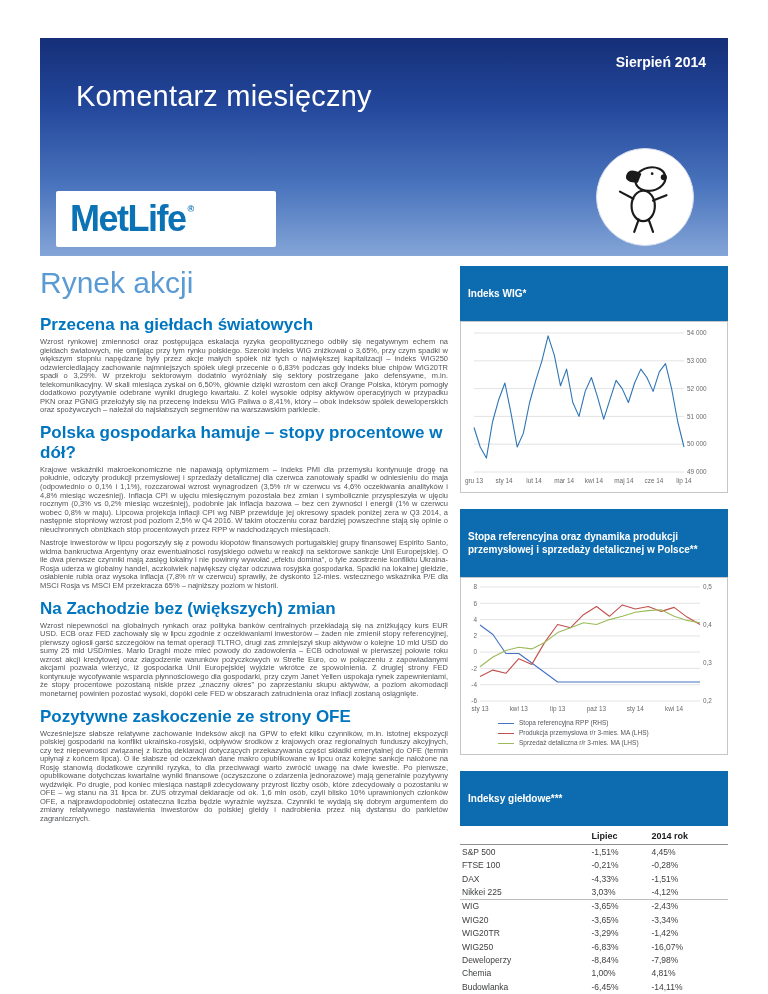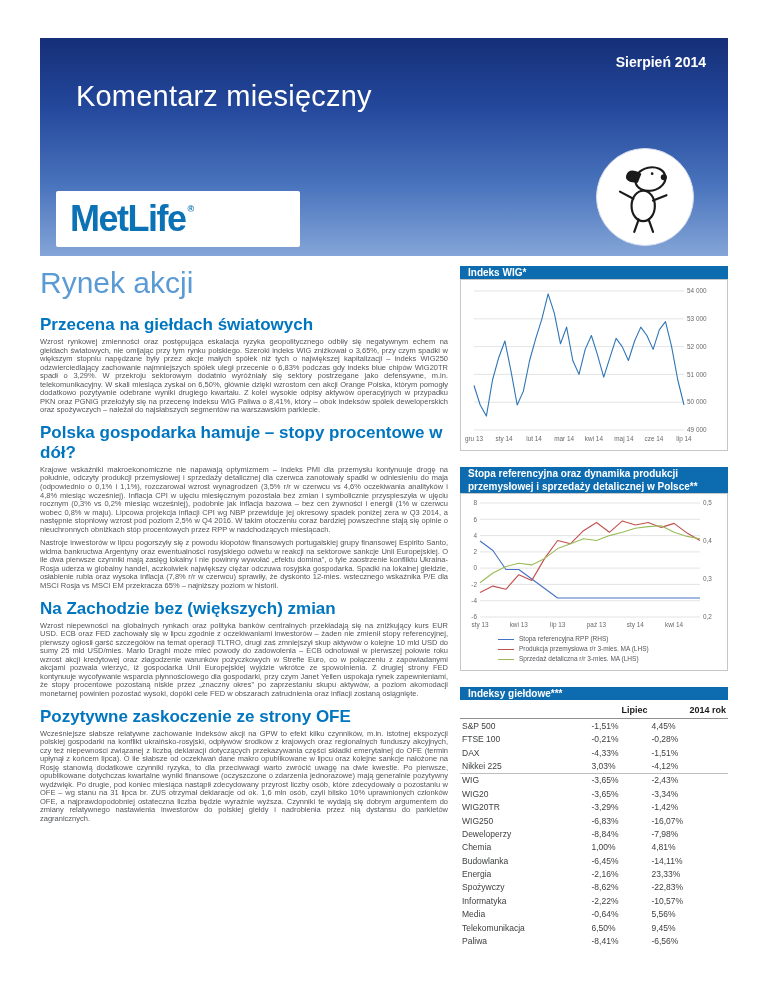--- a/index.html
+++ b/index.html
@@ -5,44 +5,44 @@
   *{margin:0;padding:0;box-sizing:border-box}
   html,body{width:768px;height:994px}
   body{font-family:"Liberation Sans",sans-serif;background:#fff;position:relative;overflow:hidden}
   .page{position:absolute;inset:0;background:#fff}
 
   
   .header{position:absolute;left:40px;top:38px;width:688px;height:218px;
     background:linear-gradient(180deg,#152f78 0%,#24489c 32%,#4a74bd 68%,#84a5d7 100%)}
   .issue-date{position:absolute;right:22px;top:16px;color:#fff;font-size:14px;font-weight:bold}
   .header-title{position:absolute;left:36px;top:42px;color:#fff;font-size:29px;font-weight:normal;letter-spacing:.2px}
-  .logo-box{position:absolute;left:16px;bottom:9px;width:244px;height:56px;background:#fff;display:flex;align-items:center;padding-left:14px;border-radius:2px}
+  .logo-box{position:absolute;left:16px;bottom:9px;width:220px;height:56px;background:#fff;display:flex;align-items:center;padding-left:14px;border-radius:2px}
   .logo-text{color:#0b72b5;font-size:36px;font-weight:bold;letter-spacing:-1.5px;line-height:1}
   .logo-reg{color:#0b72b5;font-size:9px;vertical-align:top;position:relative;top:4px;left:2px}
   .snoopy{position:absolute;right:34px;top:110px;width:98px;height:98px;background:#fff;border:1px solid #d4dcec;border-radius:50%;display:flex;align-items:center;justify-content:center}
 
   
   .left-col{position:absolute;left:40px;top:266px;width:408px}
   .page-title{font-size:30px;font-weight:normal;color:#5b9bd5;margin-bottom:15px}
   .section{margin-bottom:5px}
   .section h3{font-size:17px;font-weight:bold;color:#0076c0;margin:8px 0 3px 0}
   .section p{font-size:7.5px;line-height:1.14;color:#54565a;text-align:justify}
 
   
   .right-col{position:absolute;left:460px;top:266px;width:268px}
   .panel{margin-bottom:16px}
-  .panel-header{background:#0d6cb0;color:#fff;font-weight:bold;font-size:10px;line-height:1.3;padding:0 8px}
+  .panel-header{background:#0d6cb0;color:#fff;font-weight:bold;font-size:10px;line-height:1.3;padding:21px 8px}
   .chart-box{border:1px solid #c6c6c6;background:#fff;padding:3px}
   .legend{padding:1px 6px 3px 34px}
   .legend-row{display:flex;align-items:center;gap:5px;font-size:6.5px;color:#54565a;line-height:1.55}
   .swatch{display:inline-block;width:16px;height:0;border-top:1.6px solid #000;flex:0 0 auto}
 
   
   table{width:100%;border-collapse:collapse;font-size:8.5px;color:#3f4040;margin-top:2px}
-  thead th{font-size:9px;font-weight:bold;color:#1a1a1a;text-align:right;padding:3px 2px 3px 2px;border-bottom:1px solid #8f8f8f}
+  thead th{font-size:9px;font-weight:bold;color:#1a1a1a;text-align:left;padding:3px 2px 3px 2px;border-bottom:1px solid #8f8f8f}
   thead th:first-child{text-align:left}
   tbody td{padding:1.7px 2px}
   td.num{text-align:left}
   tr.group-start td{border-top:1px solid #bdbdbd}
 </style>
 </head>
 <body>
 
 <div class="page">
 

